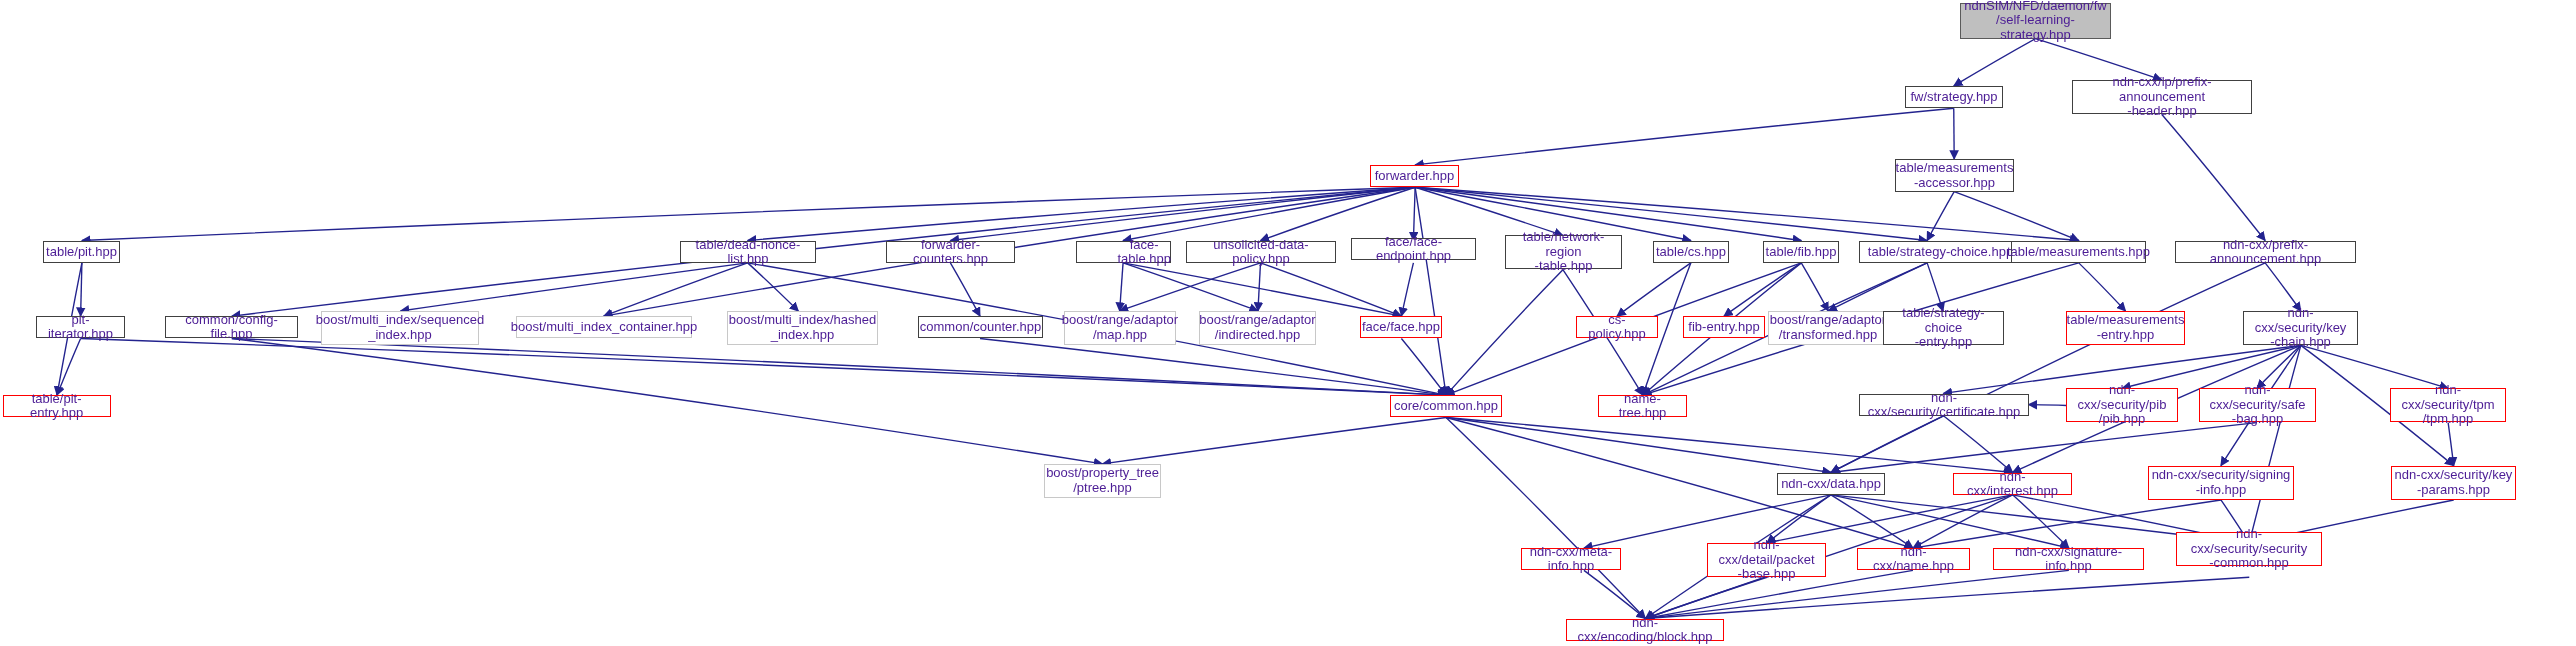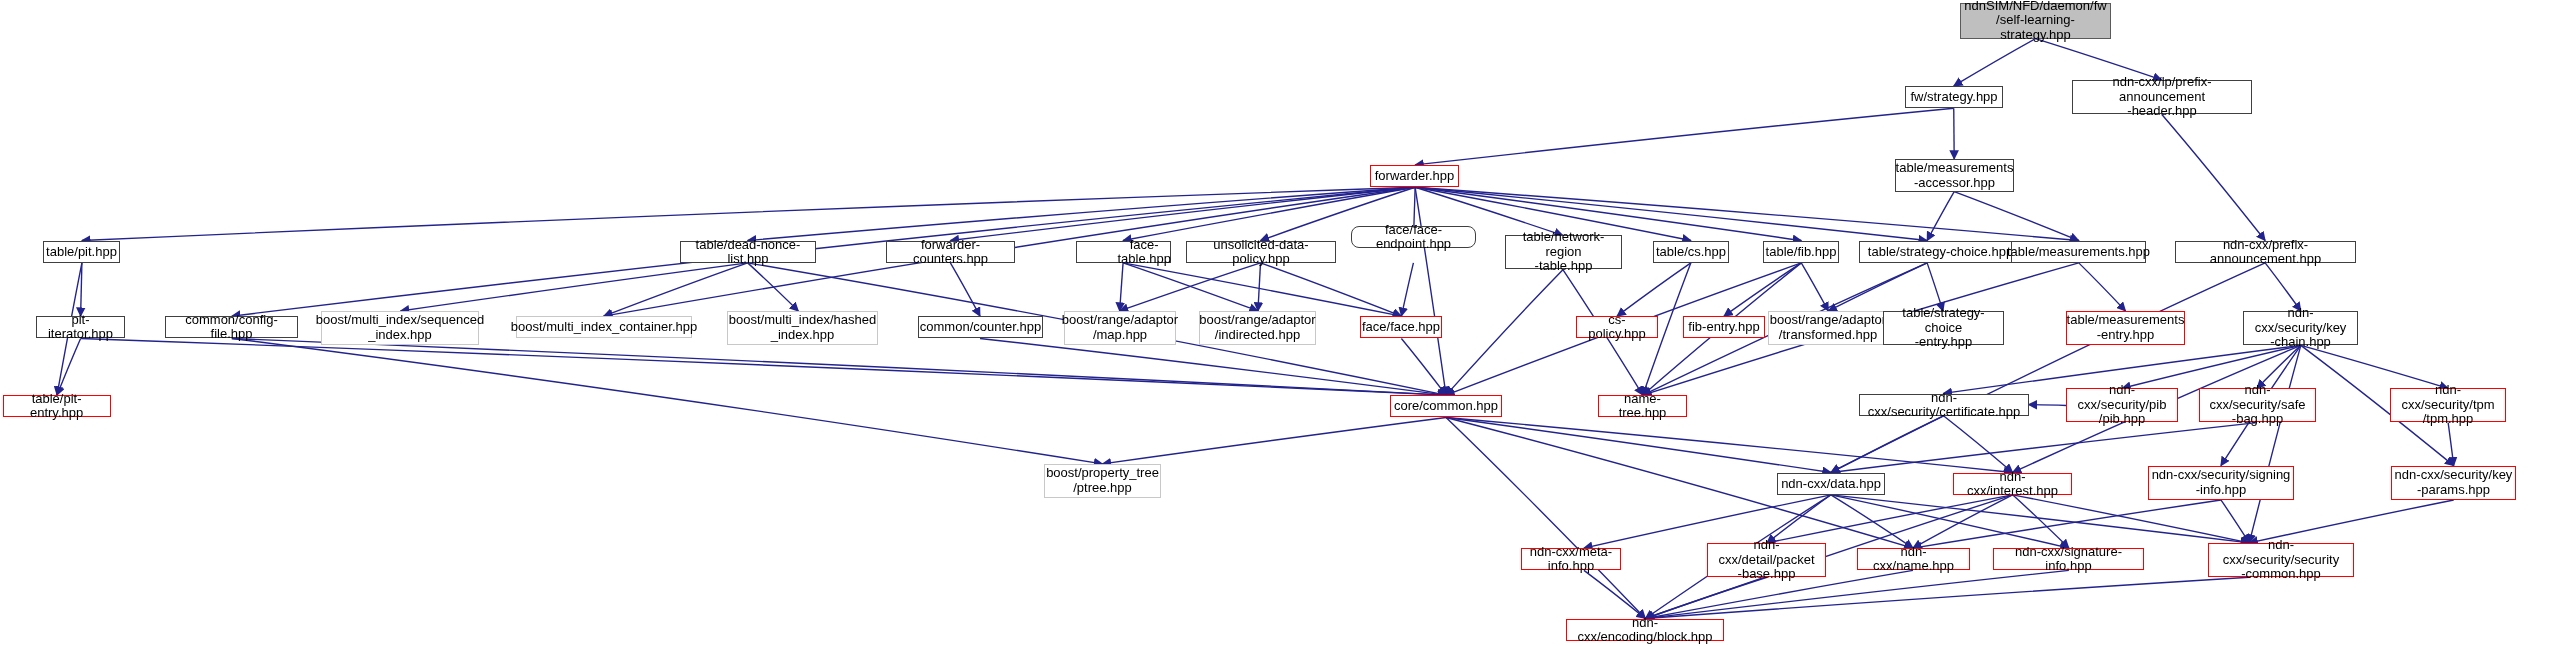--- a/index.html
+++ b/index.html
@@ -25,21 +25,21 @@
   .node {
     position: absolute;
     box-sizing: border-box;
     display: flex;
     align-items: center;
     justify-content: center;
     text-align: center;
     background: #ffffff;
     font-size: 13px;
     line-height: 14.6px;
-    color: #000000;
+    color: #4c1d95;
     border: 0.9px solid #000000;
     white-space: pre-line;
     padding: 0 2.6px;
     z-index: 5;
   }
   .node.root {
     background: #bfbfbf;
     border: 1.7px solid #5a5a5a;
   }
   .node.dark {
@@ -165,21 +165,21 @@
       <div class="node dark" style="left: 2072px; top: 80px; width: 180px; height: 34px;">ndn-cxx/lp/prefix-announcement
 -header.hpp</div>
       <div class="node dark" style="left: 1895px; top: 159px; width: 119px; height: 33px;">table/measurements
 -accessor.hpp</div>
       <div class="node red" style="left: 1370px; top: 165px; width: 89px; height: 22.3px;">forwarder.hpp</div>
       <div class="node dark" style="left: 43px; top: 241px; width: 77px; height: 22.3px;">table/pit.hpp</div>
       <div class="node dark" style="left: 680px; top: 241px; width: 136px; height: 22.3px;">table/dead-nonce-list.hpp</div>
       <div class="node dark" style="left: 886px; top: 241px; width: 129px; height: 22.3px;">forwarder-counters.hpp</div>
       <div class="node dark" style="left: 1076px; top: 241px; width: 95px; height: 22.3px; padding-left: 44px;">face-table.hpp</div>
       <div class="node dark" style="left: 1186px; top: 241px; width: 150px; height: 22.3px;">unsolicited-data-policy.hpp</div>
-      <div class="node dark" style="left: 1351px; top: 226px; width: 125px; height: 22.3px; border-radius: 8px;">face/face-endpoint.hpp</div>
+      <div class="node dark" style="left: 1351px; top: 238px; width: 125px; height: 22.3px;">face/face-endpoint.hpp</div>
       <div class="node dark" style="left: 1505px; top: 235px; width: 117px; height: 34px;">table/network-region
 -table.hpp</div>
       <div class="node dark" style="left: 1653px; top: 241px; width: 76px; height: 22.3px;">table/cs.hpp</div>
       <div class="node dark" style="left: 1763px; top: 241px; width: 76px; height: 22.3px;">table/fib.hpp</div>
       <div class="node dark" style="left: 1859px; top: 241px; width: 163px; height: 22.3px;">table/strategy-choice.hpp</div>
       <div class="node dark" style="left: 2011px; top: 241px; width: 135px; height: 22.3px;">table/measurements.hpp</div>
       <div class="node dark" style="left: 2175px; top: 241px; width: 181px; height: 22.3px;">ndn-cxx/prefix-announcement.hpp</div>
       <div class="node dark" style="left: 36px; top: 316px; width: 89px; height: 22.3px;">pit-iterator.hpp</div>
       <div class="node dark" style="left: 165px; top: 316px; width: 133px; height: 22.3px;">common/config-file.hpp</div>
       <div class="node gray" style="left: 321px; top: 311px; width: 158px; height: 34px;">boost/multi_index/sequenced
@@ -219,18 +219,18 @@
       <div class="node red" style="left: 1953px; top: 473px; width: 119px; height: 22.3px;">ndn-cxx/interest.hpp</div>
       <div class="node red" style="left: 2148px; top: 466px; width: 146px; height: 34px;">ndn-cxx/security/signing
 -info.hpp</div>
       <div class="node red" style="left: 2391px; top: 466px; width: 125px; height: 34px;">ndn-cxx/security/key
 -params.hpp</div>
       <div class="node red" style="left: 1521px; top: 548px; width: 100px; height: 22.3px;">ndn-cxx/meta-info.hpp</div>
       <div class="node red" style="left: 1707px; top: 543px; width: 119px; height: 34px;">ndn-cxx/detail/packet
 -base.hpp</div>
       <div class="node red" style="left: 1857px; top: 548px; width: 113px; height: 22.3px;">ndn-cxx/name.hpp</div>
       <div class="node red" style="left: 1993px; top: 548px; width: 151px; height: 22.3px;">ndn-cxx/signature-info.hpp</div>
-      <div class="node red" style="left: 2176px; top: 543px; width: 146px; height: 34px; margin-left: 32px;">ndn-cxx/security/security
+      <div class="node red" style="left: 2176px; top: 532px; width: 146px; height: 34px;">ndn-cxx/security/security
 -common.hpp</div>
       <div class="node red" style="left: 1566px; top: 619px; width: 158px; height: 22.3px;">ndn-cxx/encoding/block.hpp</div>
     </div>
 </div>
 
 
 </body></html>

